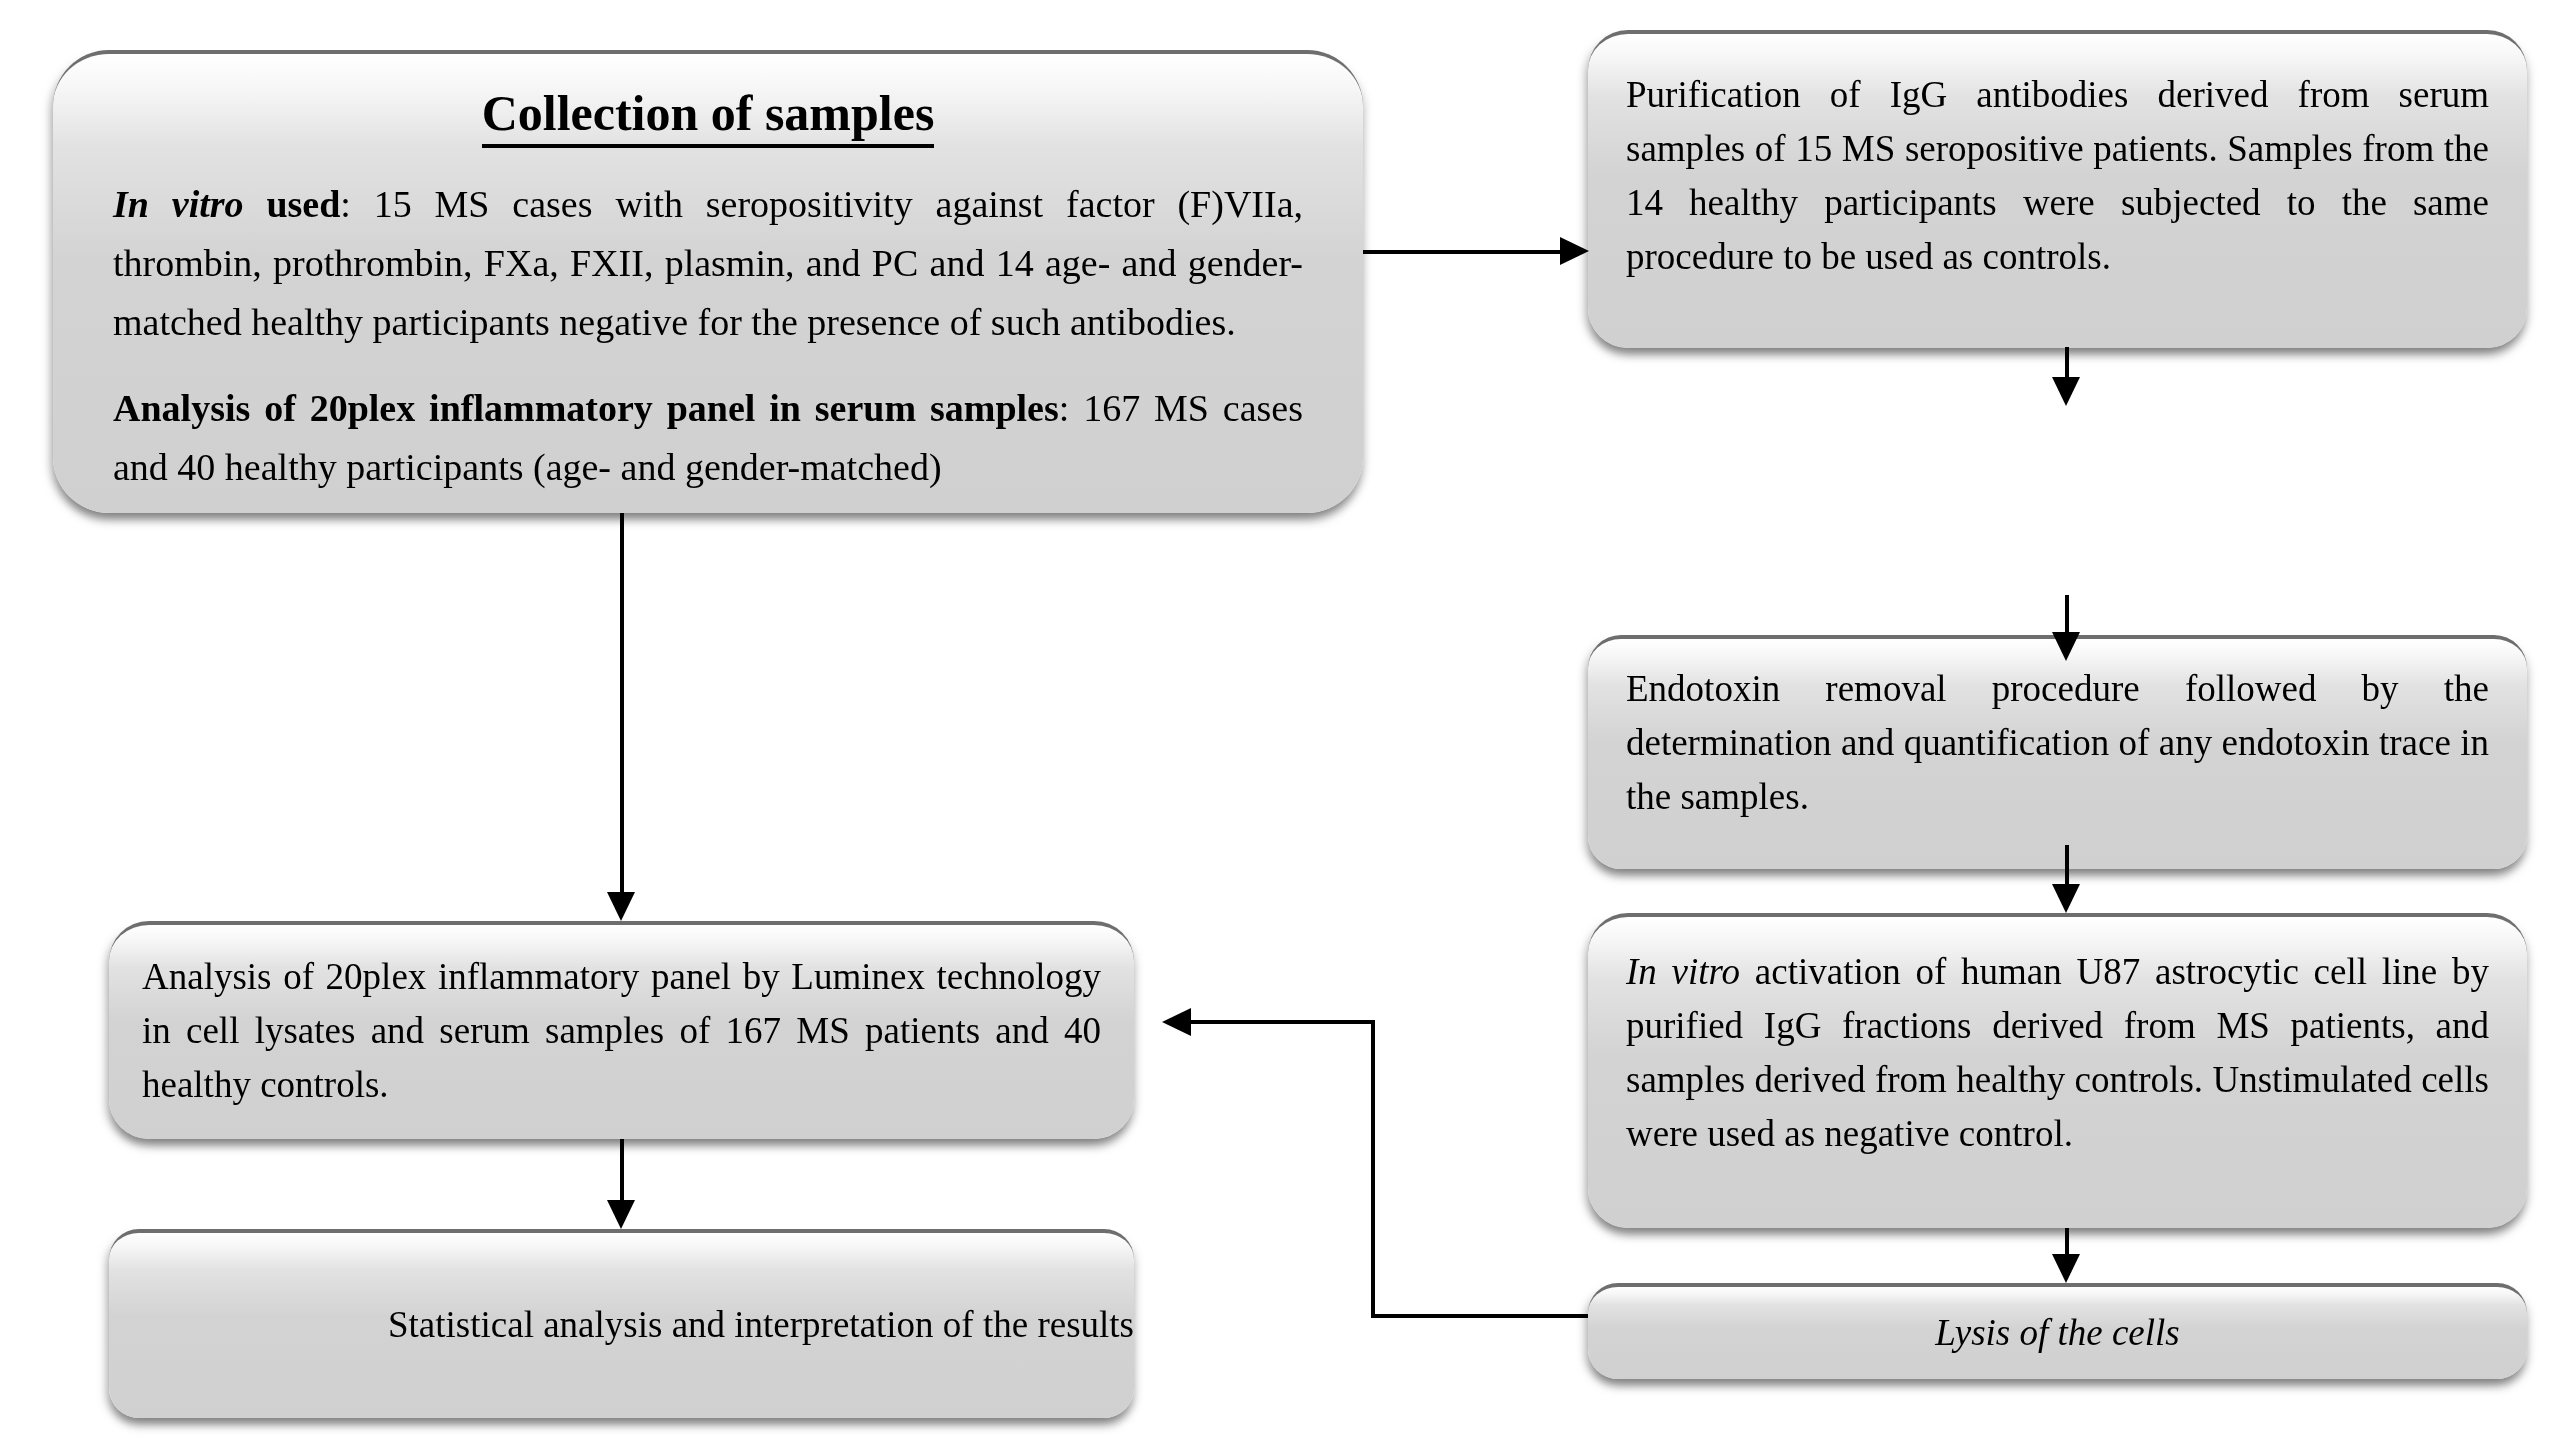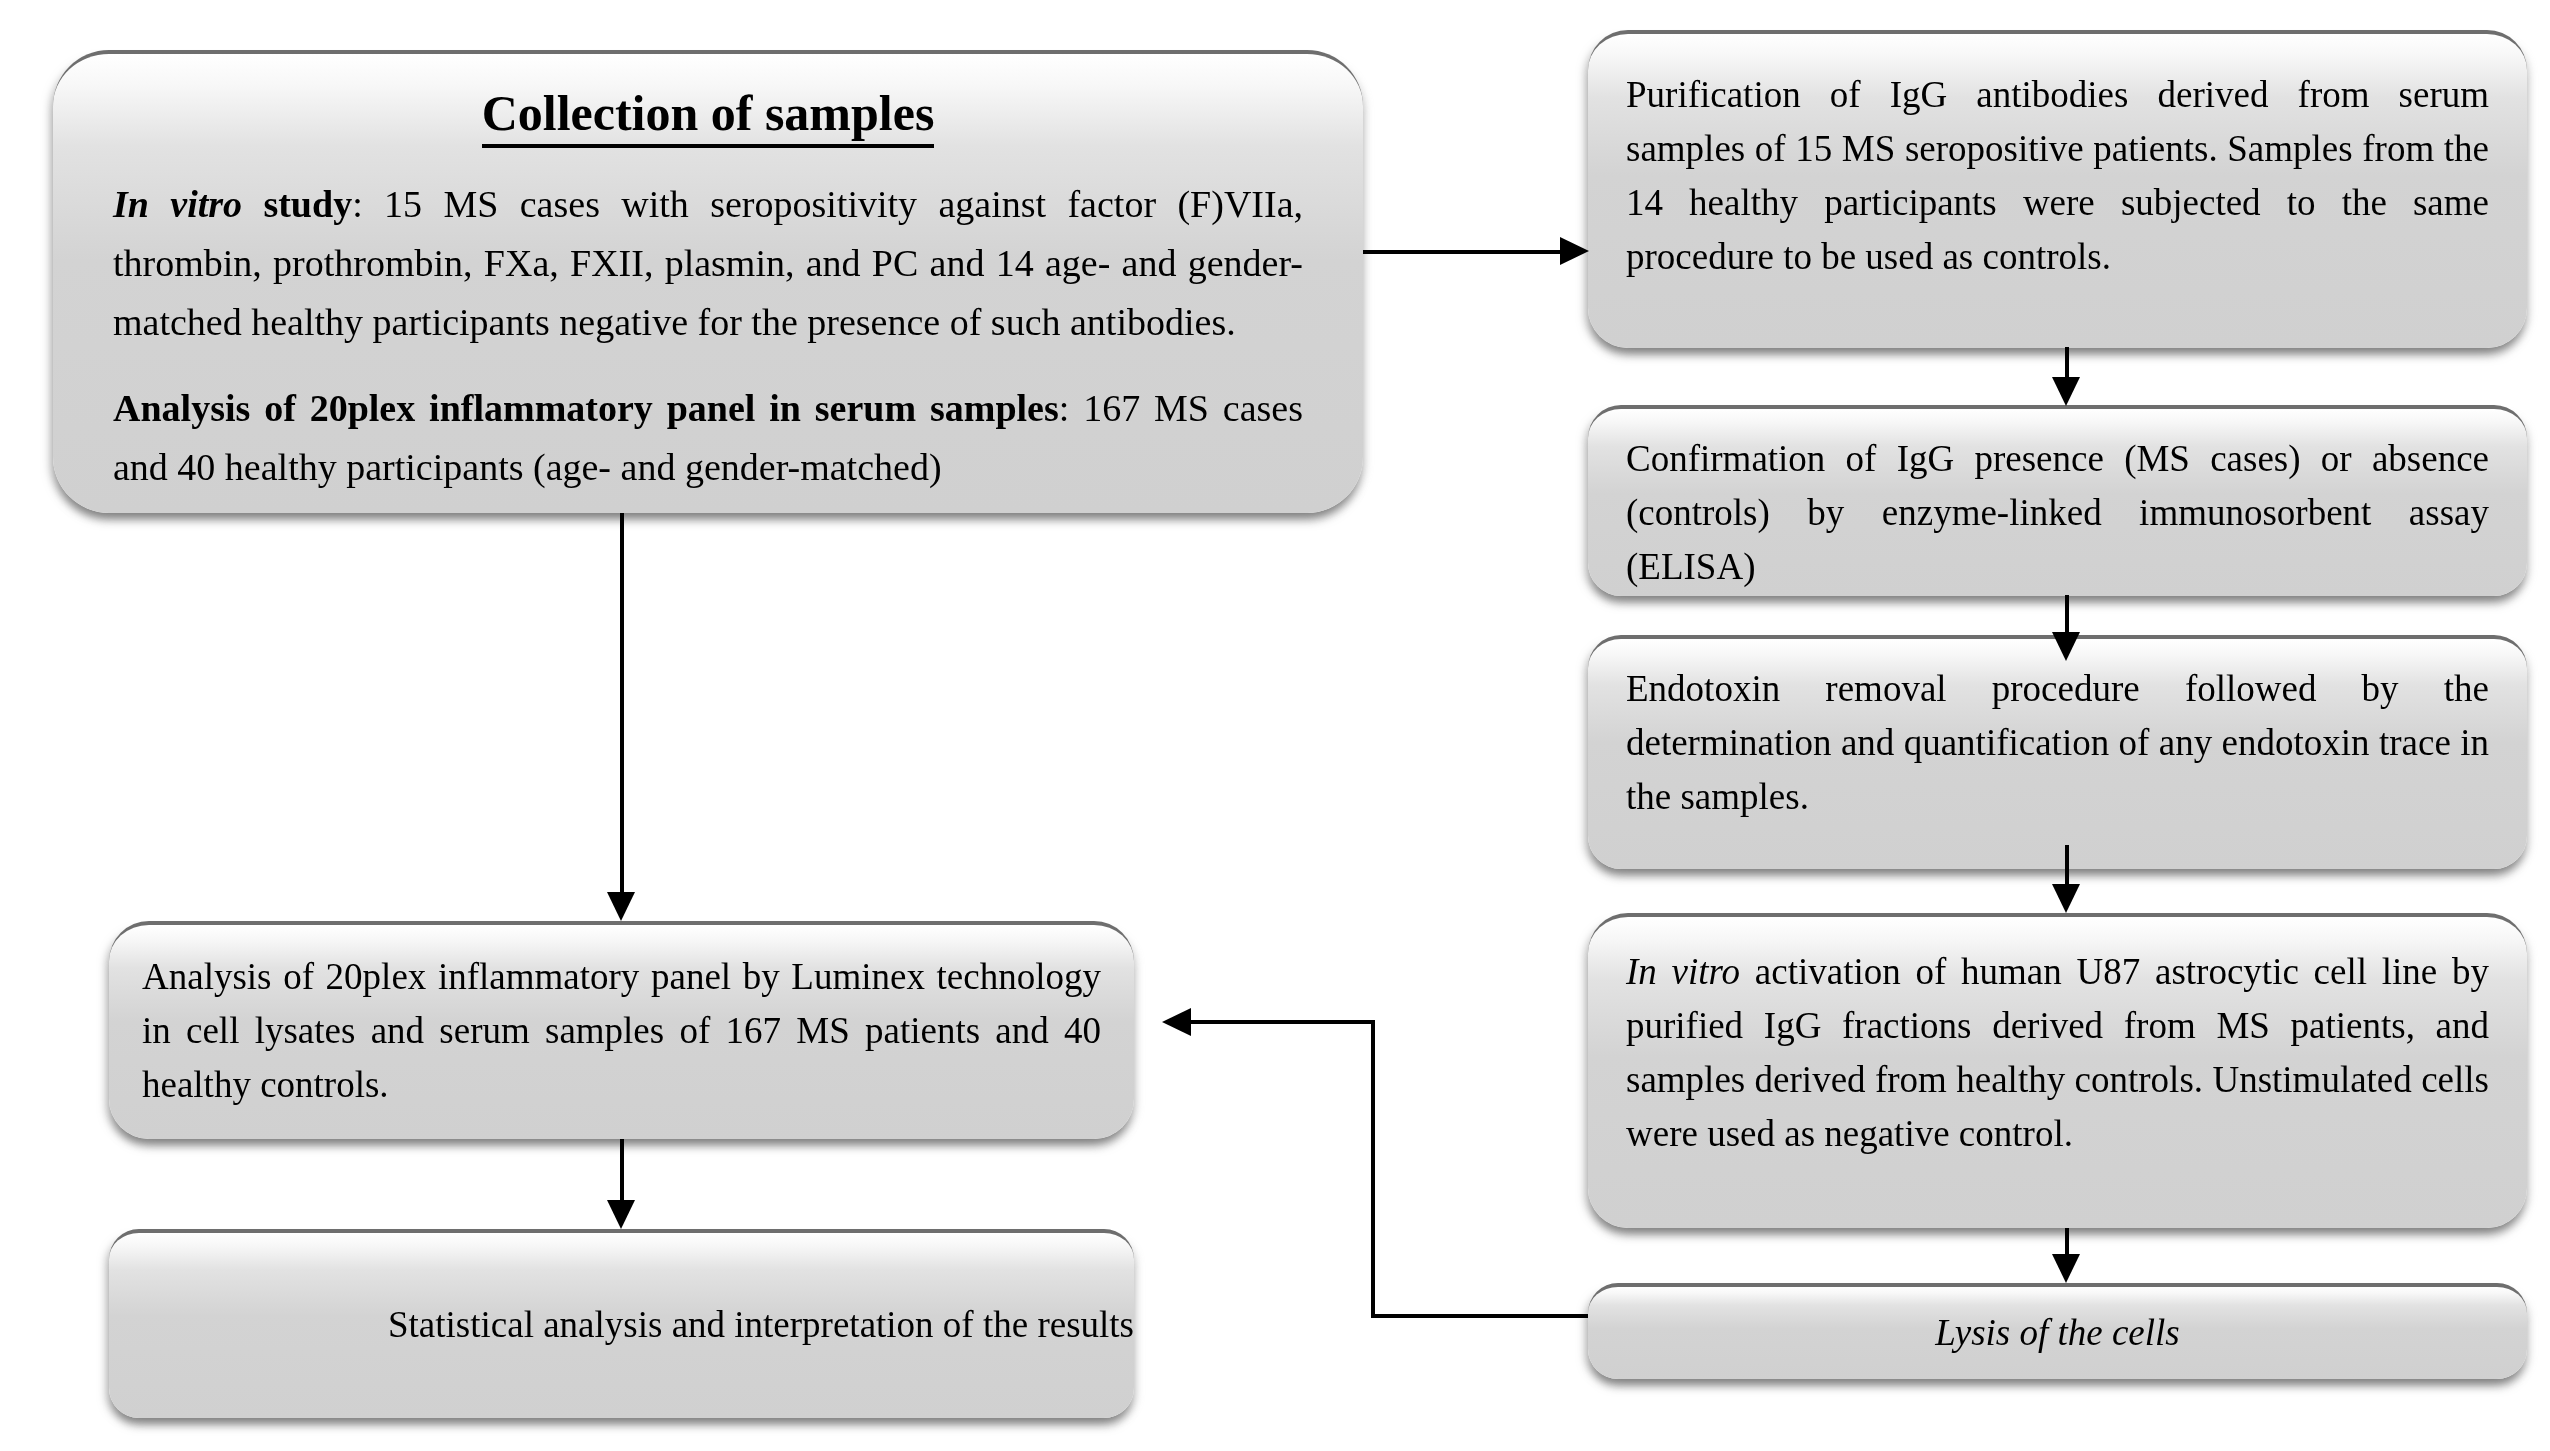--- a/index.html
+++ b/index.html
@@ -80,34 +80,31 @@
 </head>
 <body>
 
 <div id="stage">
 
   <div class="node" id="box-collection">
     <div class="box-title">
       <span class="underlined">Collection of samples</span>
     </div>
     <p>
-      <span class="bold-italic">In vitro</span><span class="bold"> study</span><span>: 15 MS cases with seropositivity against factor (F)VIIa, thrombin, prothrombin, FXa, FXII, plasmin, and PC and 14 age- and gender-matched healthy participants negative for the presence of such antibodies.</span>
+      <span class="bold-italic">In vitro</span><span class="bold"> used</span><span>: 15 MS cases with seropositivity against factor (F)VIIa, thrombin, prothrombin, FXa, FXII, plasmin, and PC and 14 age- and gender-matched healthy participants negative for the presence of such antibodies.</span>
     </p>
     <p class="para-gap">
       <span class="bold">Analysis of 20plex inflammatory panel in serum samples</span><span>: 167 MS cases and 40 healthy participants (age- and gender-matched)</span>
     </p>
   </div>
 
   <div class="node" id="box-purification">
     <p>Purification of IgG antibodies derived from serum samples of 15 MS seropositive patients. Samples from the 14 healthy participants were subjected to the same procedure to be used as controls.</p>
   </div>
 
-  <div class="node" id="box-confirmation">
-    <p>Confirmation of IgG presence (MS cases) or absence (controls) by enzyme-linked immunosorbent assay (ELISA)</p>
-  </div>
 
   <div class="node" id="box-endotoxin">
     <p>Endotoxin removal procedure followed by the determination and quantification of any endotoxin trace in the samples.</p>
   </div>
 
   <div class="node" id="box-activation">
     <p>
       <span class="italic">In vitro</span><span> activation of human U87 astrocytic cell line by purified IgG fractions derived from MS patients, and samples derived from healthy controls. Unstimulated cells were used as negative control.</span>
     </p>
   </div>

